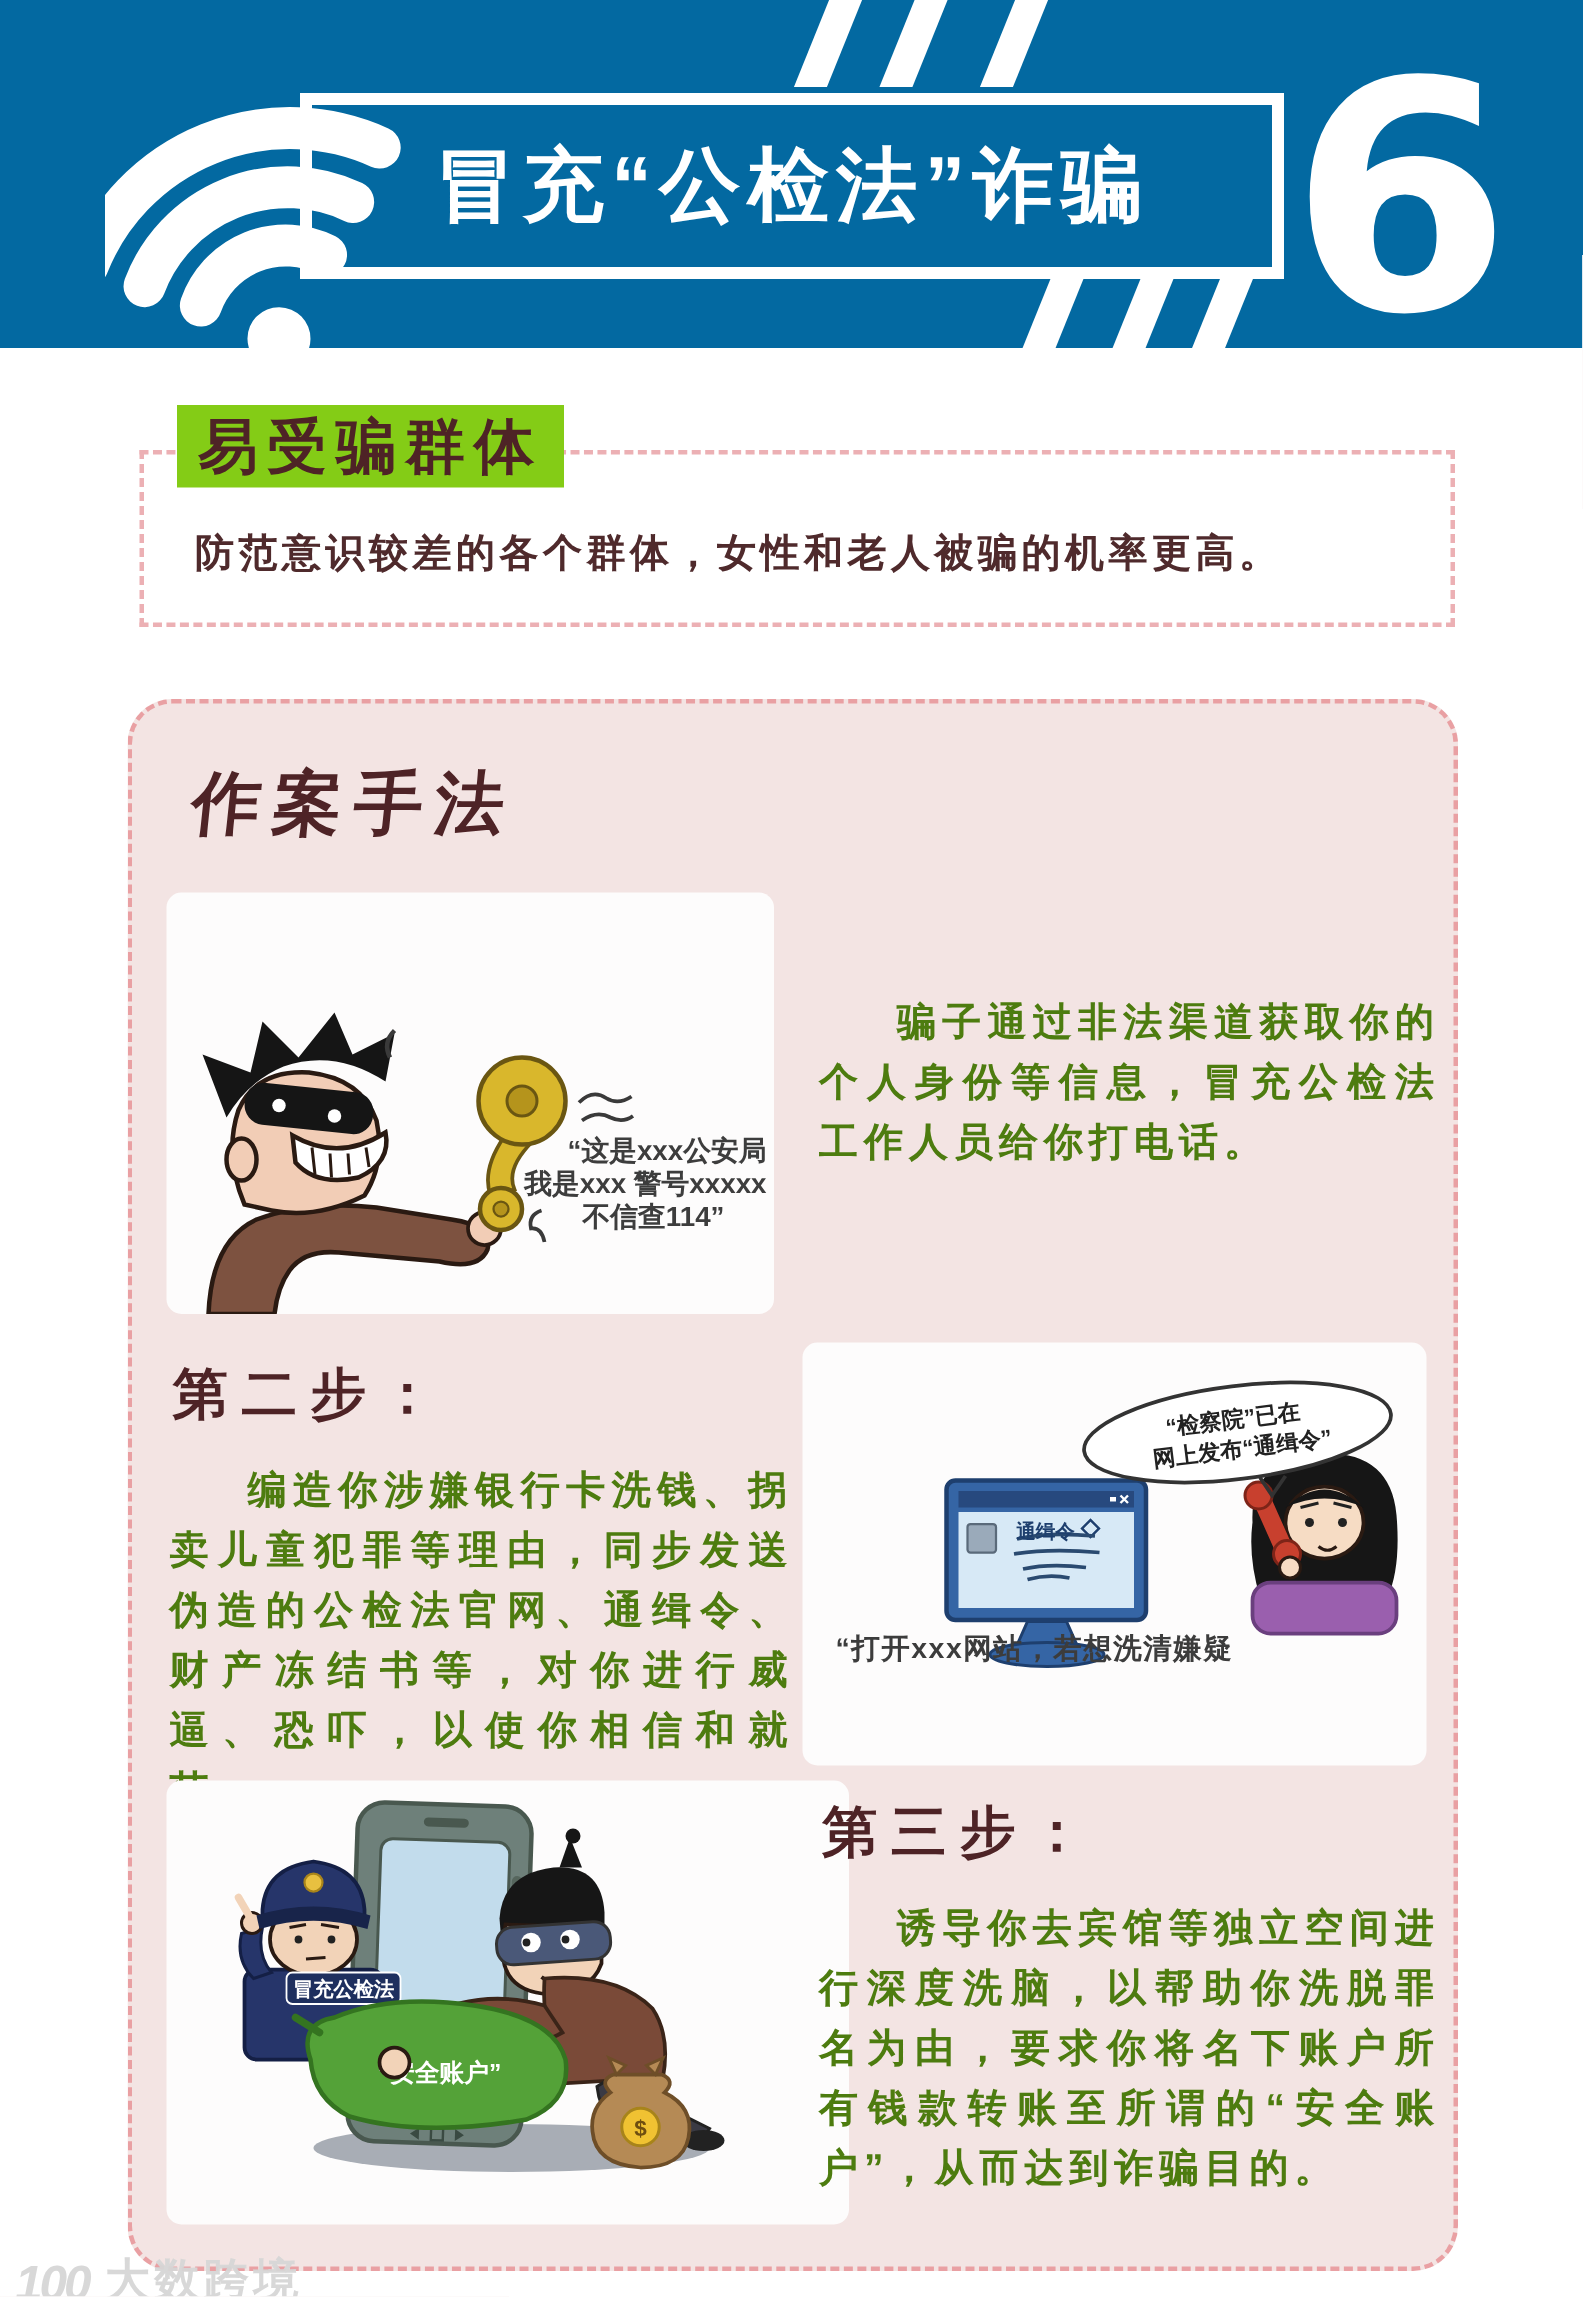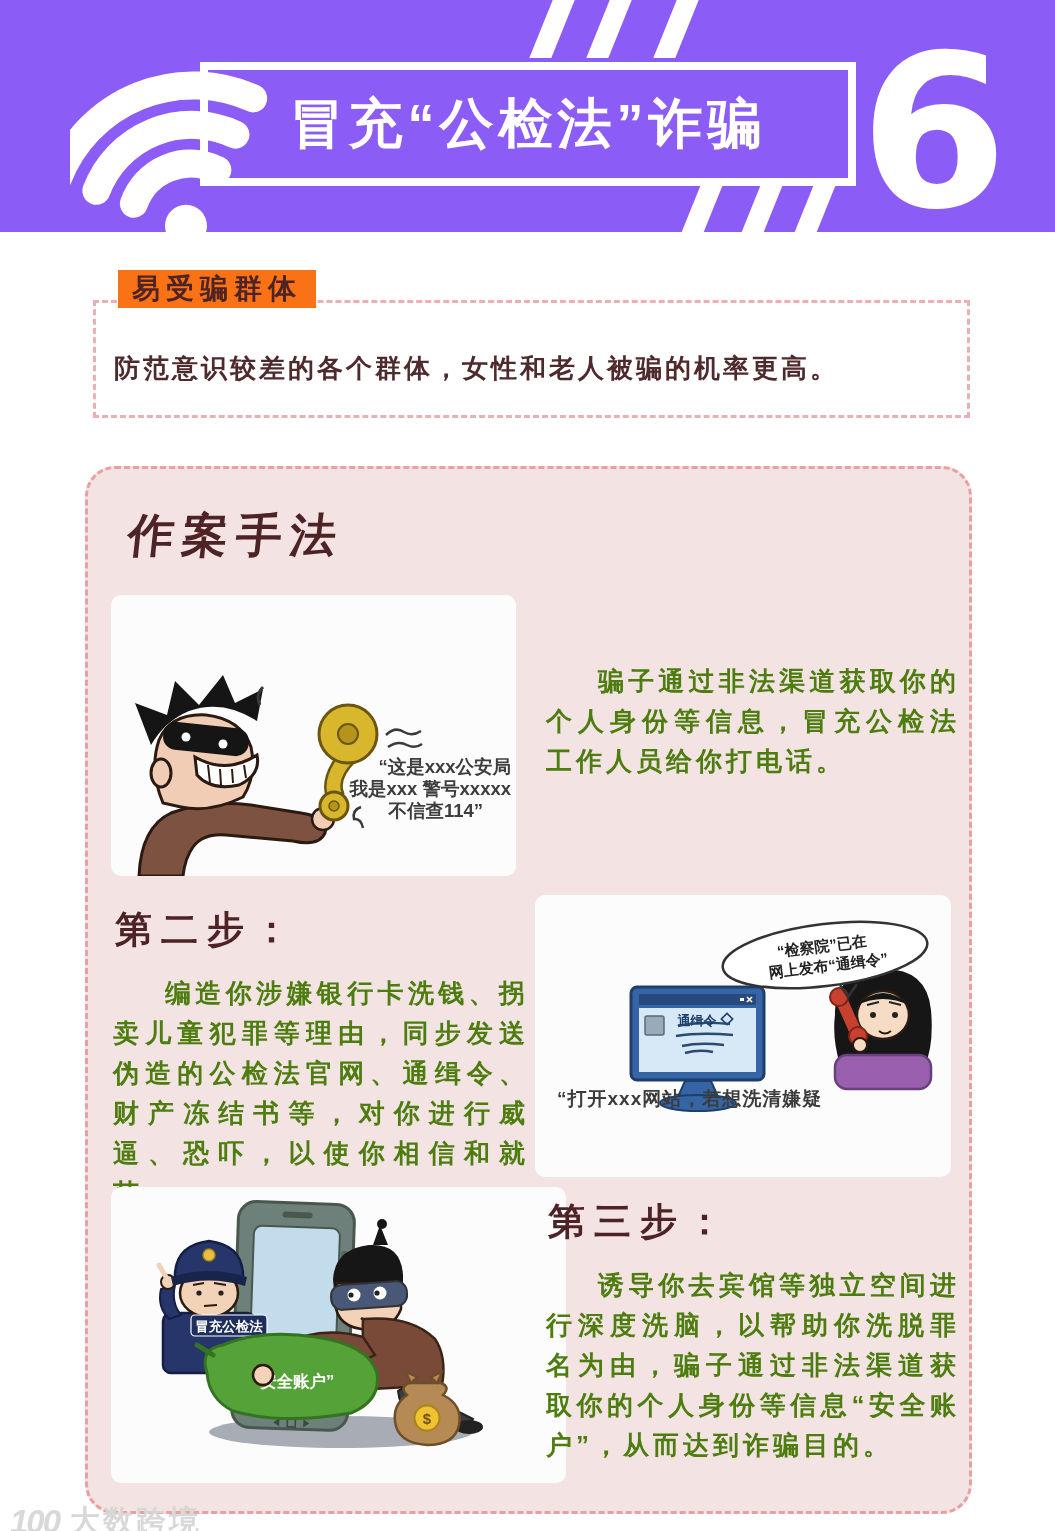--- a/index.html
+++ b/index.html
@@ -1,33 +1,33 @@
 <!DOCTYPE html>
 <html><head>
 <meta charset="utf-8">
 <style>
   html,body{margin:0;padding:0;background:#fff;}
   #page{position:relative;width:1055px;height:1531px;background:#ffffff;overflow:hidden;
         font-family:"Liberation Sans","DejaVu Sans",sans-serif;}
 
   
-  .header{position:absolute;left:0;top:0;width:1055px;height:232px;background:#8b5cf6;overflow:hidden;}
+  .header{position:absolute;left:0;top:0;width:1055px;height:232px;background:#0369a1;overflow:hidden;}
   .wifi{position:absolute;left:70px;top:40px;width:240px;height:200px;}
   .stripe{position:absolute;width:22px;background:#ffffff;transform:skewX(-22deg);}
   .banner{position:absolute;left:200px;top:62px;width:656px;height:124px;border:8px solid #ffffff;
           box-sizing:border-box;display:flex;align-items:center;justify-content:center;}
   .banner-title{font-size:54px;font-weight:bold;color:#ffffff;letter-spacing:5px;white-space:nowrap;}
   .big-number{position:absolute;left:860px;top:34px;font-size:212px;line-height:198px;font-weight:bold;
               color:#ffffff;font-family:"DejaVu Sans","Liberation Sans",sans-serif;}
 
   
   .vul-box{position:absolute;left:93px;top:300px;width:877px;height:118px;border:3px dashed #ecb0b4;box-sizing:border-box;}
-  .vul-heading{position:absolute;left:118px;top:270px;background:#f97316;padding:0 14px;font-size:28px;
+  .vul-heading{position:absolute;left:118px;top:270px;background:#84cc16;padding:0 14px;font-size:40px;
                font-weight:bold;color:#4e2326;letter-spacing:6px;}
-  .vul-body{position:absolute;left:114px;top:351px;width:810px;font-size:26px;color:#4f2a2c;
+  .vul-body{position:absolute;left:130px;top:351px;width:810px;font-size:26px;color:#4f2a2c;
             letter-spacing:3px;font-weight:600;}
 
   
   .methods-box{position:absolute;left:85px;top:466px;width:887px;height:1048px;background:#f3e4e3;
                border:3px dashed #e9a0a3;border-radius:30px;box-sizing:border-box;}
   .methods-heading{position:absolute;left:40px;top:36px;font-size:46px;font-weight:bold;color:#4e2326;
                    letter-spacing:8px;transform:skewX(-6deg);}
   .card{position:absolute;background:#fdfcfc;border-radius:10px;overflow:hidden;}
   .card1{left:23px;top:126px;width:405px;height:281px;}
   .card2{left:447px;top:426px;width:416px;height:282px;}
@@ -237,21 +237,21 @@
         <g>
           <path d="M296 208 Q288 200 298 196 L330 196 Q340 200 332 208 Q352 218 348 238 Q344 258 316 258 Q286 256 284 234 Q282 218 296 208 Z" fill="#b58a55" stroke="#6e4e28" stroke-width="2.5"></path>
           <path d="M300 196 l-5 -11 l11 5 Z M326 196 l5 -11 l-11 5 Z" fill="#b58a55" stroke="#6e4e28" stroke-width="2"></path>
           <circle cx="316" cy="231" r="12.5" fill="#f0c232" stroke="#a8841a" stroke-width="2"></circle>
         </g>
         <text x="316" y="237" text-anchor="middle" font-size="15" font-weight="bold" fill="#6e4e10">$</text>
       </svg>
     </div>
 
     <div class="step-label step3-label">第三步：</div>
-    <div class="step-body step3-body">诱导你去宾馆等独立空间进行深度洗脑，以帮助你洗脱罪名为由，骗子通过非法渠道获取你的个人身份等信息“安全账户”，从而达到诈骗目的。</div>
+    <div class="step-body step3-body">诱导你去宾馆等独立空间进行深度洗脑，以帮助你洗脱罪名为由，要求你将名下账户所有钱款转账至所谓的“安全账户”，从而达到诈骗目的。</div>
 
   </div>
 
   <div class="watermark">
     <span class="wm-logo">100</span>
     <span class="wm-text">大数跨境</span>
   </div>
 
 </div>
 

